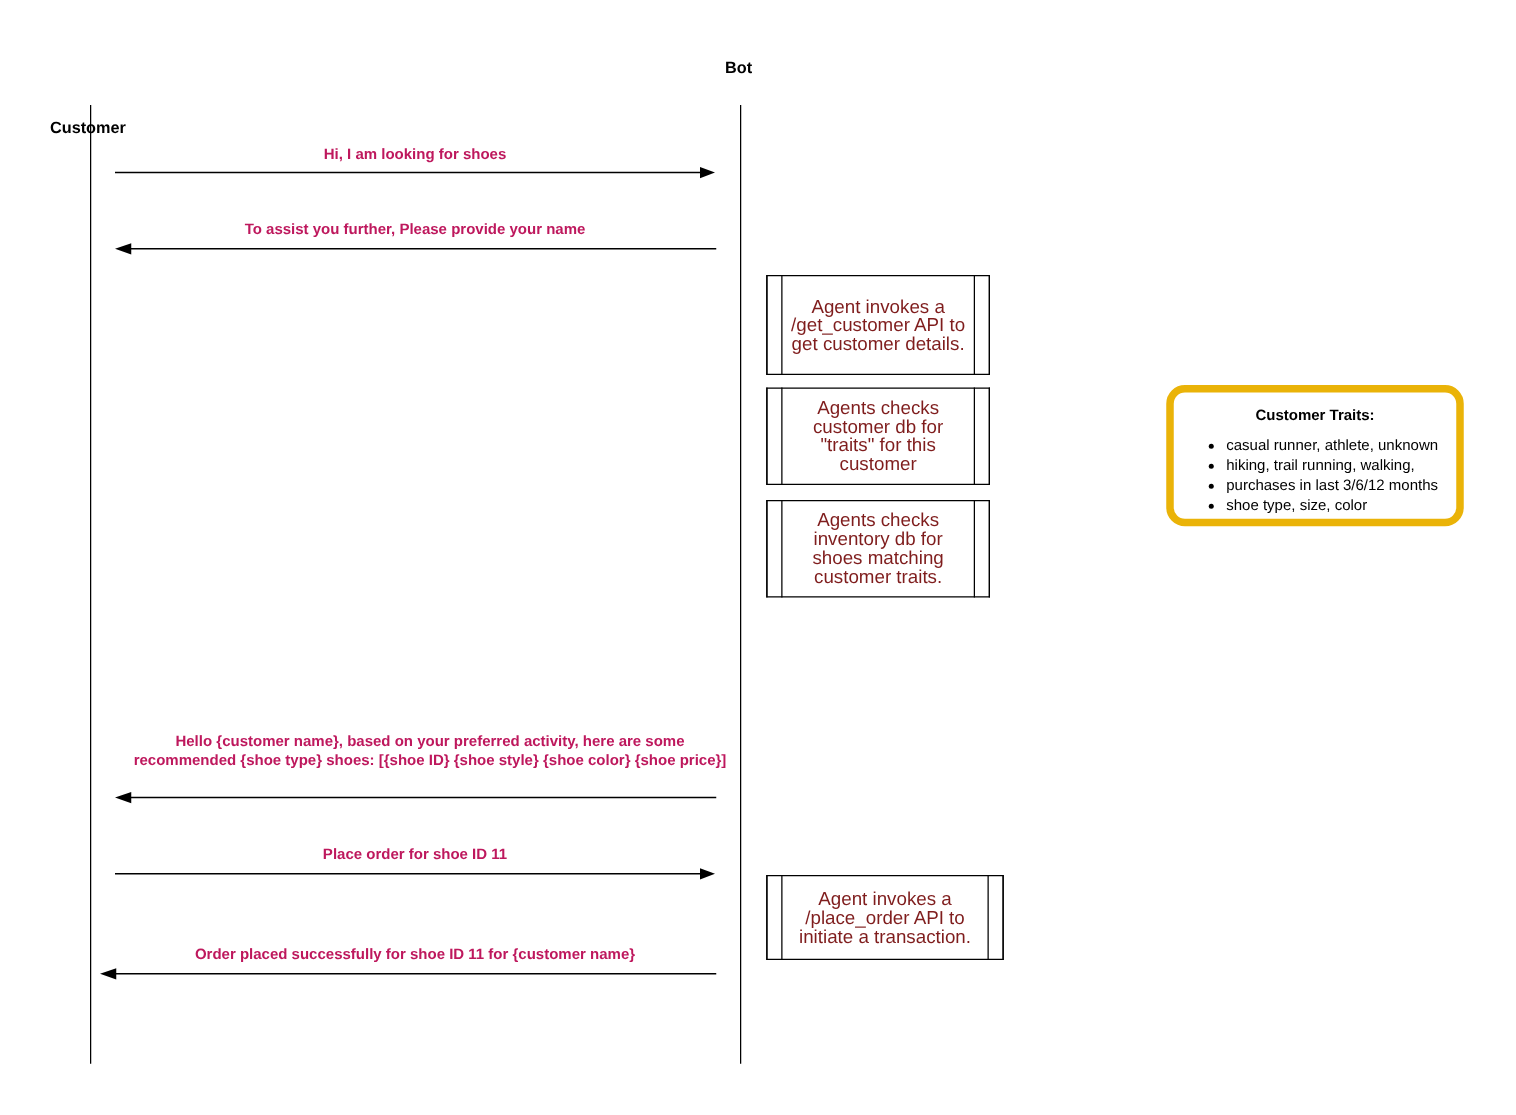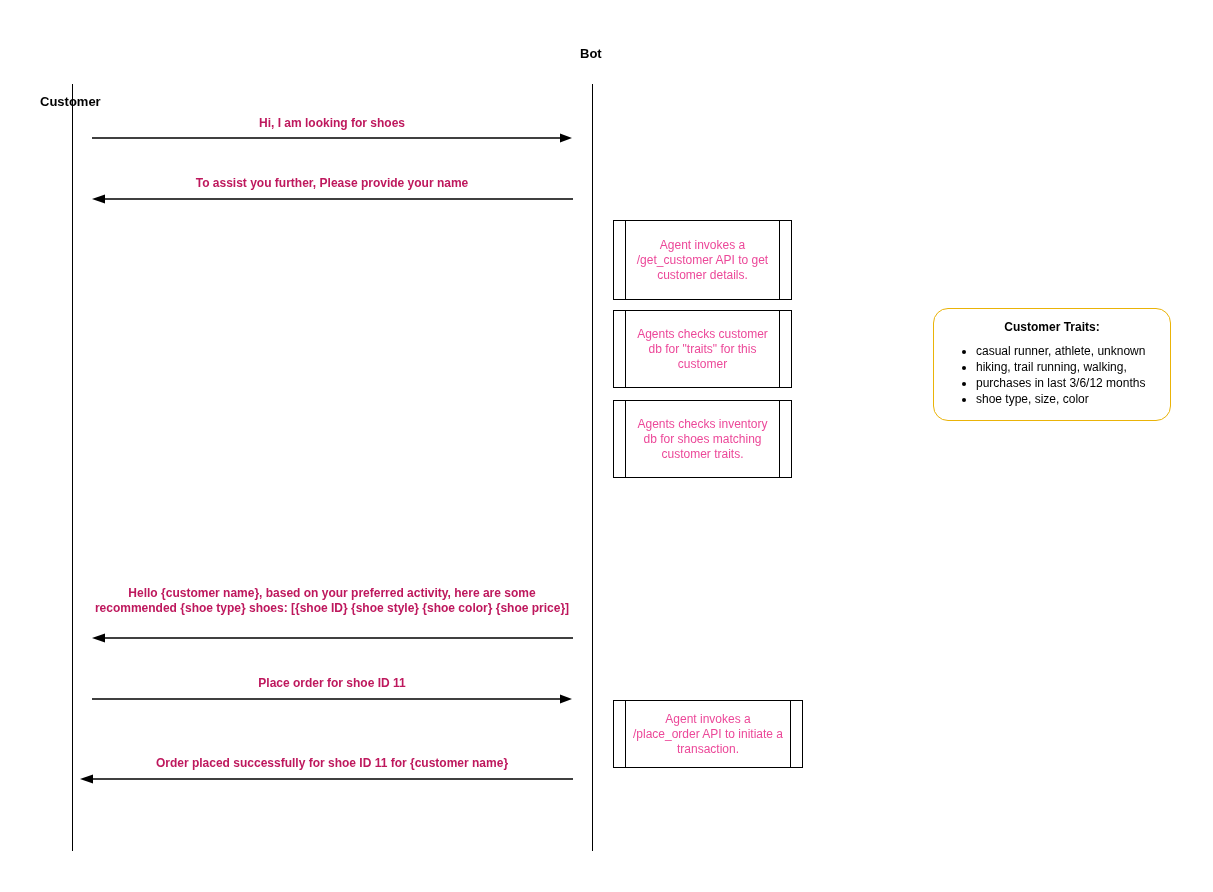--- a/index.html
+++ b/index.html
@@ -58,30 +58,30 @@
   .act-strip-right { right: -1px; }
   .act-text {
     position: absolute;
     left: 14px;
     right: 14px;
     top: 0;
     bottom: 0;
     display: flex;
     align-items: center;
     justify-content: center;
-    font-size: 12px;
+    font-size: 15px;
     line-height: 15px;
-    color: #ec4899;
+    color: #7f1d1d;
     text-align: center;
     padding: 2px 4px;
     box-sizing: border-box;
   }
   .note-box {
     position: absolute;
-    border: 1px solid #eab308;
+    border: 6px solid #eab308;
     border-radius: 15px;
     background: #ffffff;
     box-sizing: border-box;
   }
   .note-title {
     font-size: 12px;
     font-weight: bold;
     text-align: center;
     color: #000000;
     margin: 11px 0 0 0;
@@ -142,21 +142,21 @@
   <div class="note-box" style="left:933px; top:308px; width:238px; height:113px;">
     <div class="note-title">Customer Traits:</div>
     <ul class="note-list">
       <li>casual runner, athlete, unknown</li>
       <li>hiking, trail running, walking,</li>
       <li>purchases in last 3/6/12 months</li>
       <li>shoe type, size, color</li>
     </ul>
   </div>
 
-  <div class="msg-label" style="left:92px; top:586px; width:480px;">Hello {customer name}, based on your preferred activity, here are some recommended {shoe type} shoes: [{shoe ID} {shoe style} {shoe color} {shoe price}]</div>
+  <div class="msg-label" style="left:104px; top:586px; width:480px;">Hello {customer name}, based on your preferred activity, here are some recommended {shoe type} shoes: [{shoe ID} {shoe style} {shoe color} {shoe price}]</div>
   <svg class="arrow-svg" style="left:92px; top:632px;" width="481" height="12">
     <line x1="8" y1="6" x2="481" y2="6" stroke="#000000" stroke-width="1.3"></line>
     <polygon points="0,6 13,1.5 13,10.5" fill="#000000"></polygon>
   </svg>
 
   <div class="msg-label" style="left:92px; top:676px; width:480px;">Place order for shoe ID 11</div>
   <svg class="arrow-svg" style="left:92px; top:693px;" width="481" height="12">
     <line x1="0" y1="6" x2="473" y2="6" stroke="#000000" stroke-width="1.3"></line>
     <polygon points="480,6 468,1.5 468,10.5" fill="#000000"></polygon>
   </svg>

